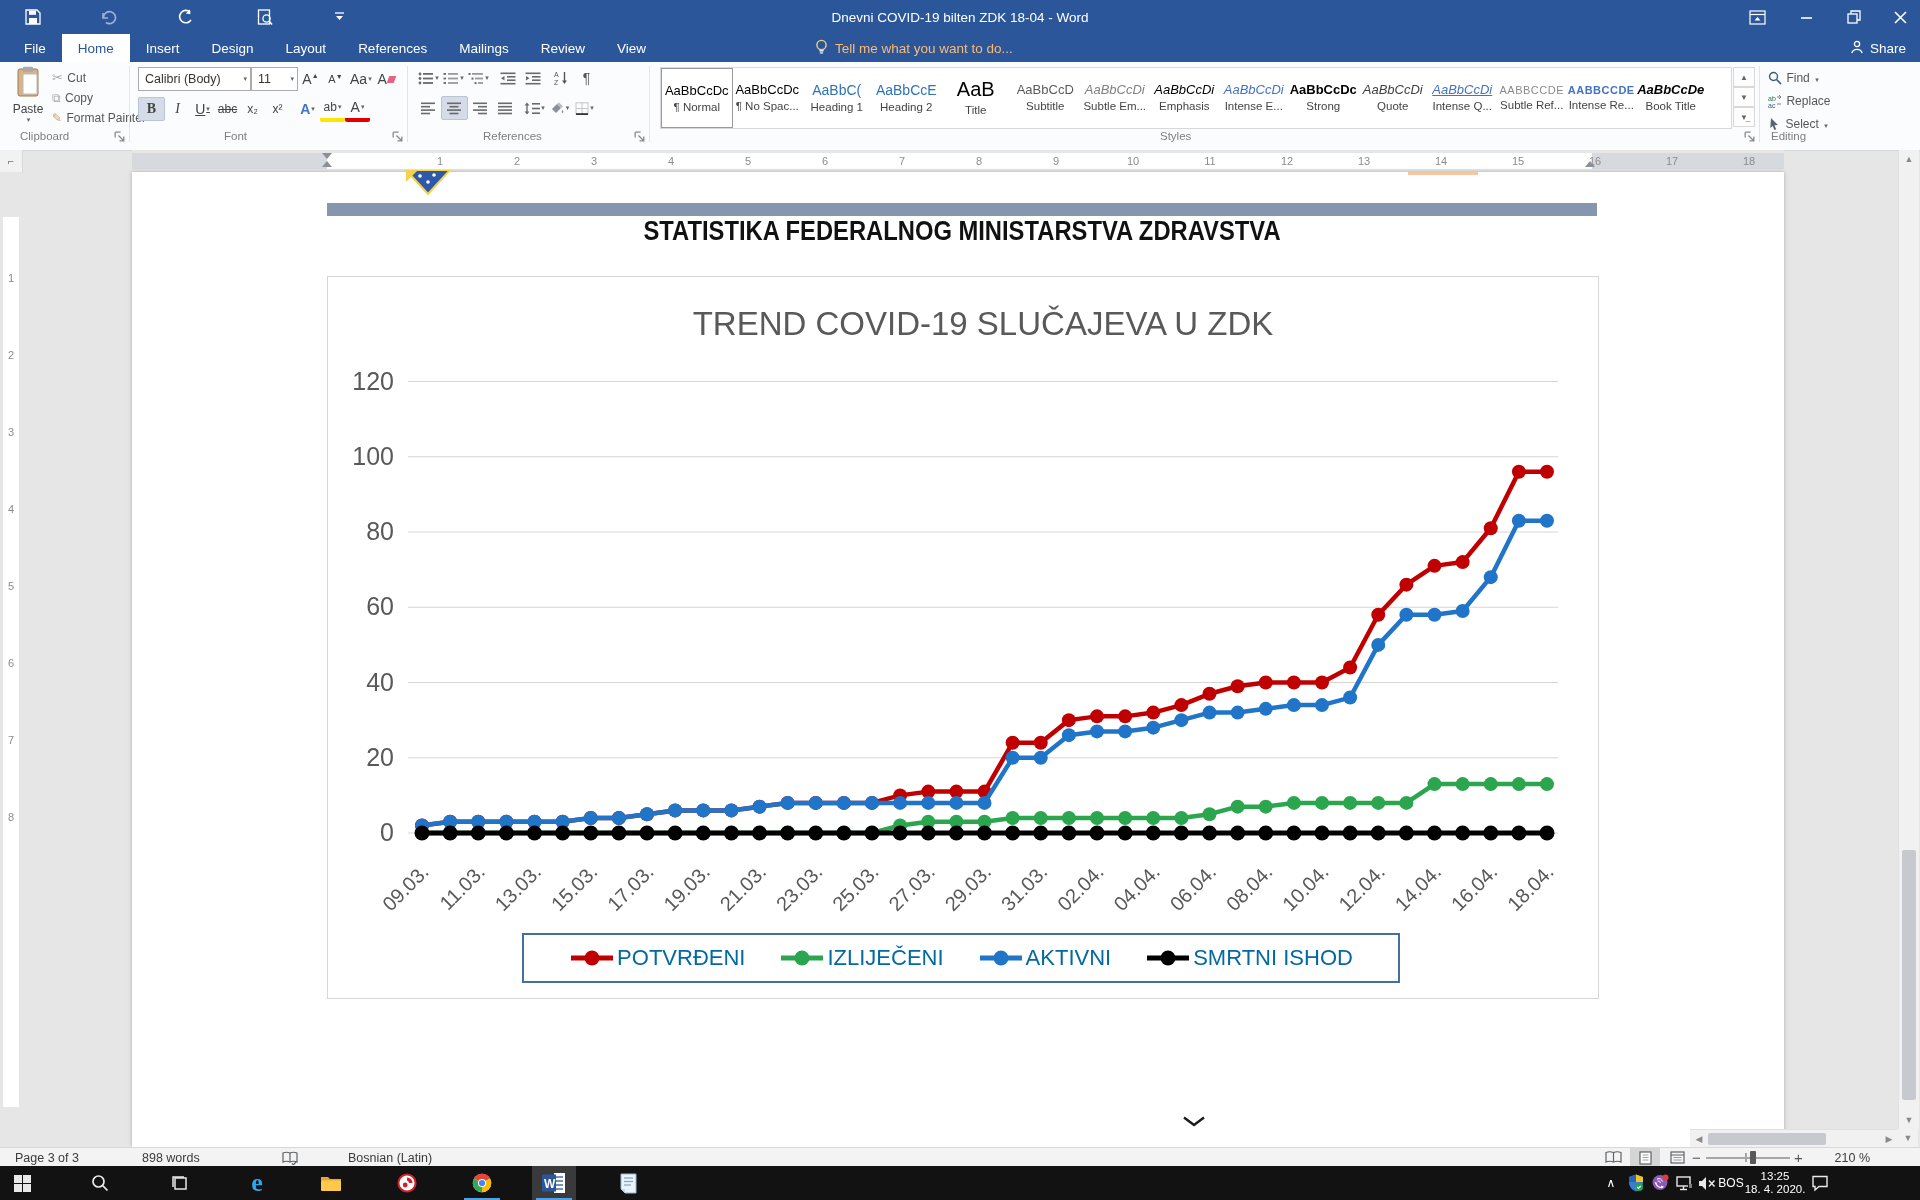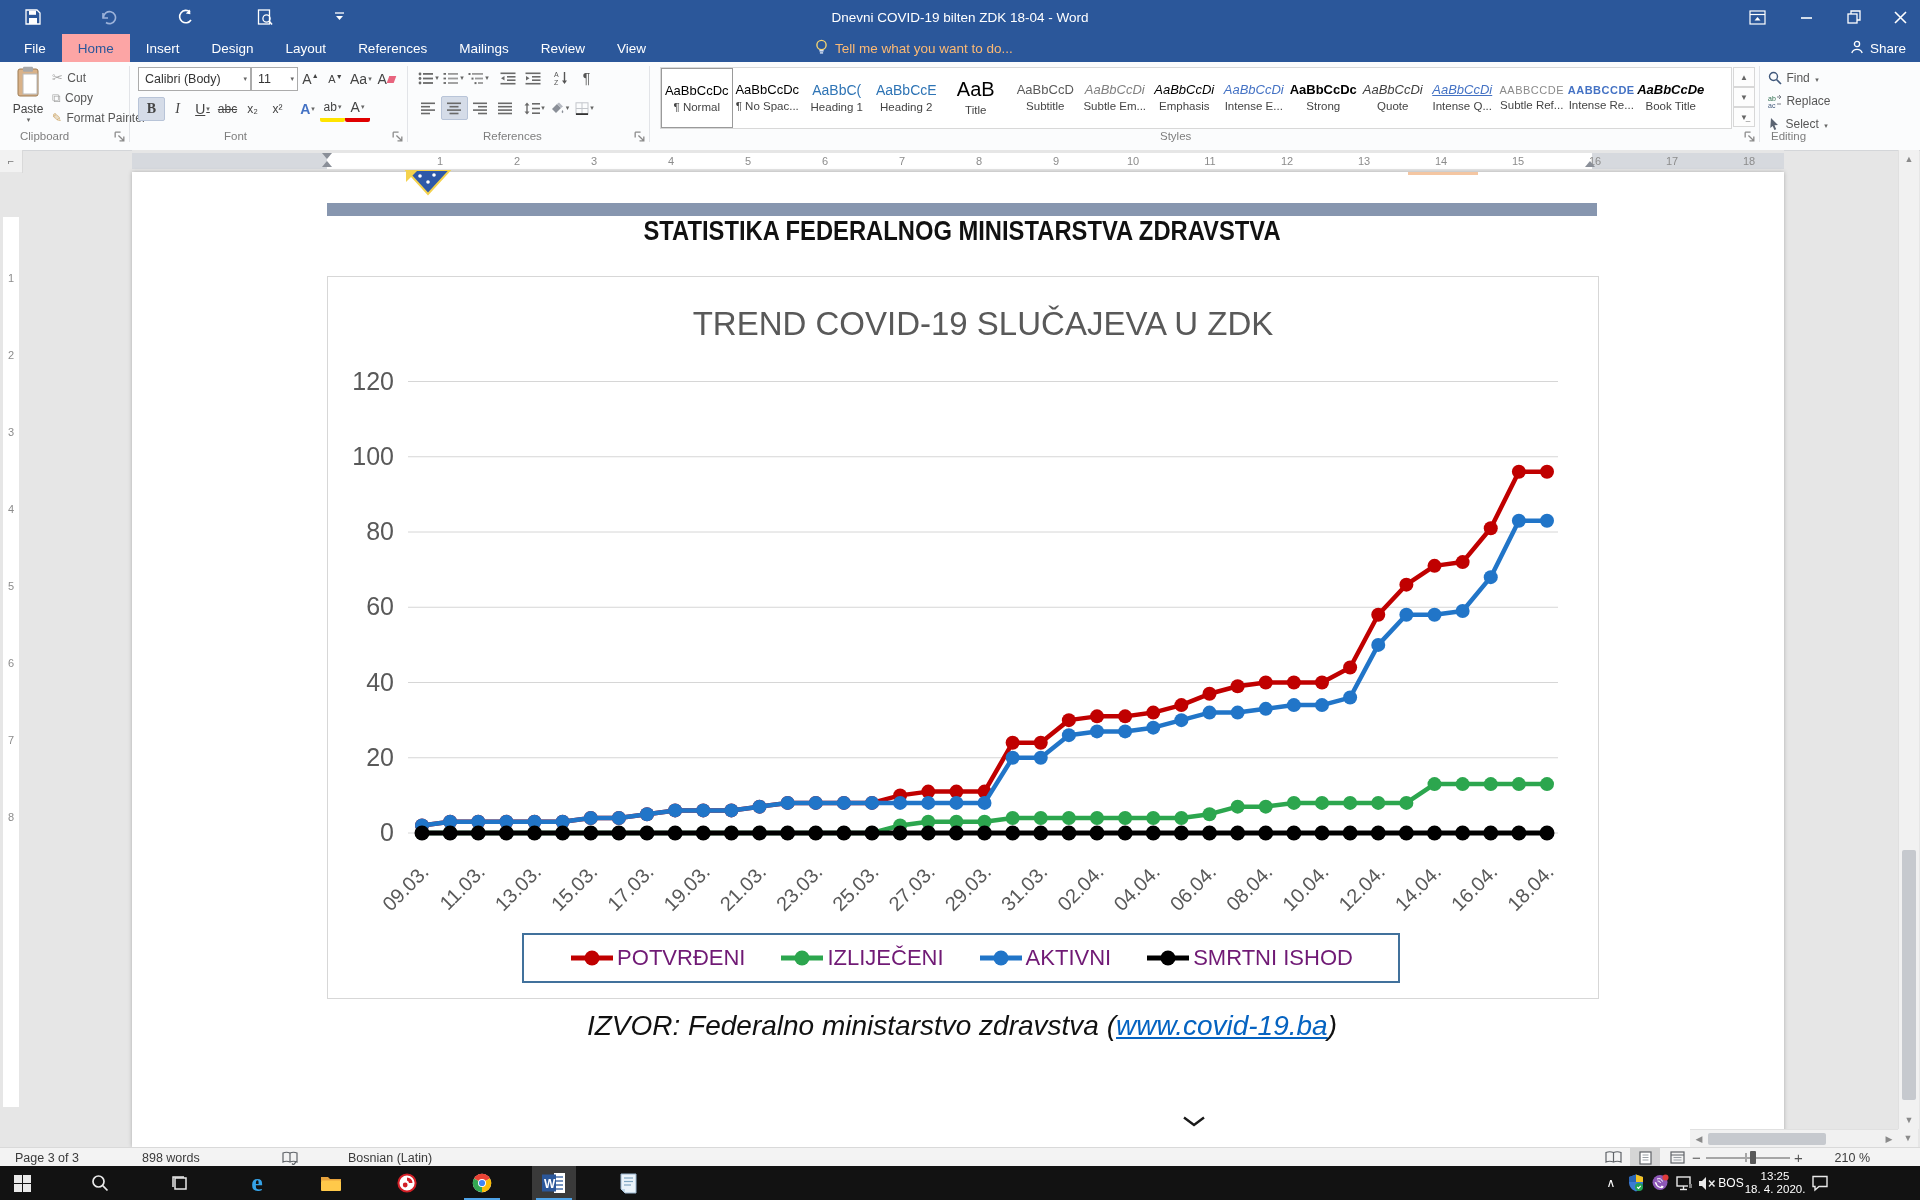--- a/index.html
+++ b/index.html
@@ -9,21 +9,21 @@
   
   #titlebar{position:absolute;left:0;top:0;width:1920px;height:34px;background:#2b579a;color:#fff;}
   .qat{position:absolute;top:0;height:34px;display:flex;align-items:center;justify-content:center;width:34px;color:#fff;}
   .tb-title{position:absolute;left:0;right:0;top:0;height:34px;display:flex;align-items:center;justify-content:center;
             font-size:13.5px;color:#fff;pointer-events:none;}
   .winbtn{position:absolute;top:0;width:40px;height:34px;display:flex;align-items:center;justify-content:center;}
   
   #tabrow{position:absolute;left:0;top:34px;width:1920px;height:28px;background:#2b579a;}
   #tabs{position:absolute;left:8px;top:0;height:28px;display:flex;}
   .tab{height:28px;display:flex;align-items:center;padding:0 16px;color:#fff;font-size:13.5px;}
-  .tab.active{background:#fca5a5;color:#2b579a;}
+  .tab.active{background:#ffffff;color:#2b579a;}
   #tellme{position:absolute;left:815px;top:0;height:28px;display:flex;align-items:center;gap:7px;color:#fdba74;font-size:13.5px;}
   #share{position:absolute;right:14px;top:0;height:28px;display:flex;align-items:center;gap:6px;color:#fff;font-size:13.5px;}
   
   #ribbon{position:absolute;left:0;top:62px;width:1920px;height:88px;background:#fbfcfd;border-bottom:1px solid #d4d6d9;}
   .gsep{position:absolute;top:4px;height:76px;width:1px;background:#e2e4e8;}
   .glabel{position:absolute;top:68px;font-size:11.5px;color:#7e7e7e;text-align:left;}
   .launcher{position:absolute;top:68px;width:13px;height:13px;}
   .rrow{display:flex;align-items:center;gap:0;}
   .rbtn{height:22px;min-width:21px;display:inline-flex;align-items:center;justify-content:center;border-radius:2px;
         color:#444;font-size:14px;padding:0 2px;}
@@ -69,21 +69,21 @@
   
   #page{position:absolute;left:132px;top:172px;width:1652px;height:975px;background:#fff;box-shadow:0 0 4px rgba(0,0,0,.25);}
   #docheading{position:absolute;left:195px;top:44px;width:1270px;text-align:center;font-size:27px;font-weight:bold;color:#111;
               transform:scaleX(.88);letter-spacing:0;}
   #graybar{position:absolute;left:195px;top:31px;width:1270px;height:13px;background:#8796af;}
   #peachline{position:absolute;left:1276px;top:0px;width:70px;height:3px;background:#f4c6a2;}
   #chartbox{position:absolute;left:195px;top:104px;width:1270px;height:721px;background:#fff;border:1px solid #d7d7d7;}
   #legend{position:absolute;left:194px;top:656px;width:874px;height:46px;border:2px solid #41719c;background:#fff;
           display:flex;align-items:center;justify-content:center;gap:34px;}
   .leg-item{display:flex;align-items:center;gap:2px;}
-  .leg-label{font-size:22px;color:#701a75;}
+  .leg-label{font-size:22px;color:#0369a1;}
   #source-line{position:absolute;left:195px;top:838px;width:1270px;text-align:center;font-style:italic;font-size:28px;color:#111;}
   #source-line .lnk{color:#0563c1;text-decoration:underline;}
   
   #vscroll{position:absolute;left:1898px;top:150px;width:20px;height:979px;background:#f1f1f1;border-left:1px solid #e0e0e0;}
   #vthumb{position:absolute;left:3px;width:14px;border-radius:2px;background:#c6c9ce;}
   .scr-arrow{position:absolute;left:0;width:20px;height:18px;display:flex;align-items:center;justify-content:center;
              color:#8a8a8a;font-size:9px;}
   #hscroll{position:absolute;left:1690px;top:1129px;width:208px;height:18px;background:#f1f1f1;border-top:1px solid #e0e0e0;
            display:flex;align-items:center;}
   #hscroll .ha{width:18px;text-align:center;color:#8a8a8a;font-size:9px;}
@@ -822,23 +822,20 @@
           <div class="leg-item">
             <svg width="46" height="18">
               <line x1="2" y1="9" x2="44" y2="9" stroke="#000000" stroke-width="5"></line>
               <circle cx="23" cy="9" r="7.5" fill="#000000"></circle>
             </svg>
             <span class="leg-label">SMRTNI ISHOD</span>
           </div>
         </div>
     </div>
 
-    <div id="source-line">
-      <span>IZVOR: Federalno ministarstvo zdravstva (</span><span class="lnk">www.covid-19.ba</span><span>)</span>
-    </div>
 
     <svg id="docchevron" width="24" height="11" viewBox="0 0 24 11">
       <path d="M2 1.5 L12 9 L22 1.5" fill="none" stroke="#1a1a1a" stroke-width="2.4"></path>
     </svg>
   </div>
 
   <div id="vscroll">
     <div class="scr-arrow" style="top:0">▲</div>
     <div id="vthumb" style="top:700px;height:250px"></div>
     <div class="scr-arrow" style="bottom:0">▼</div>

